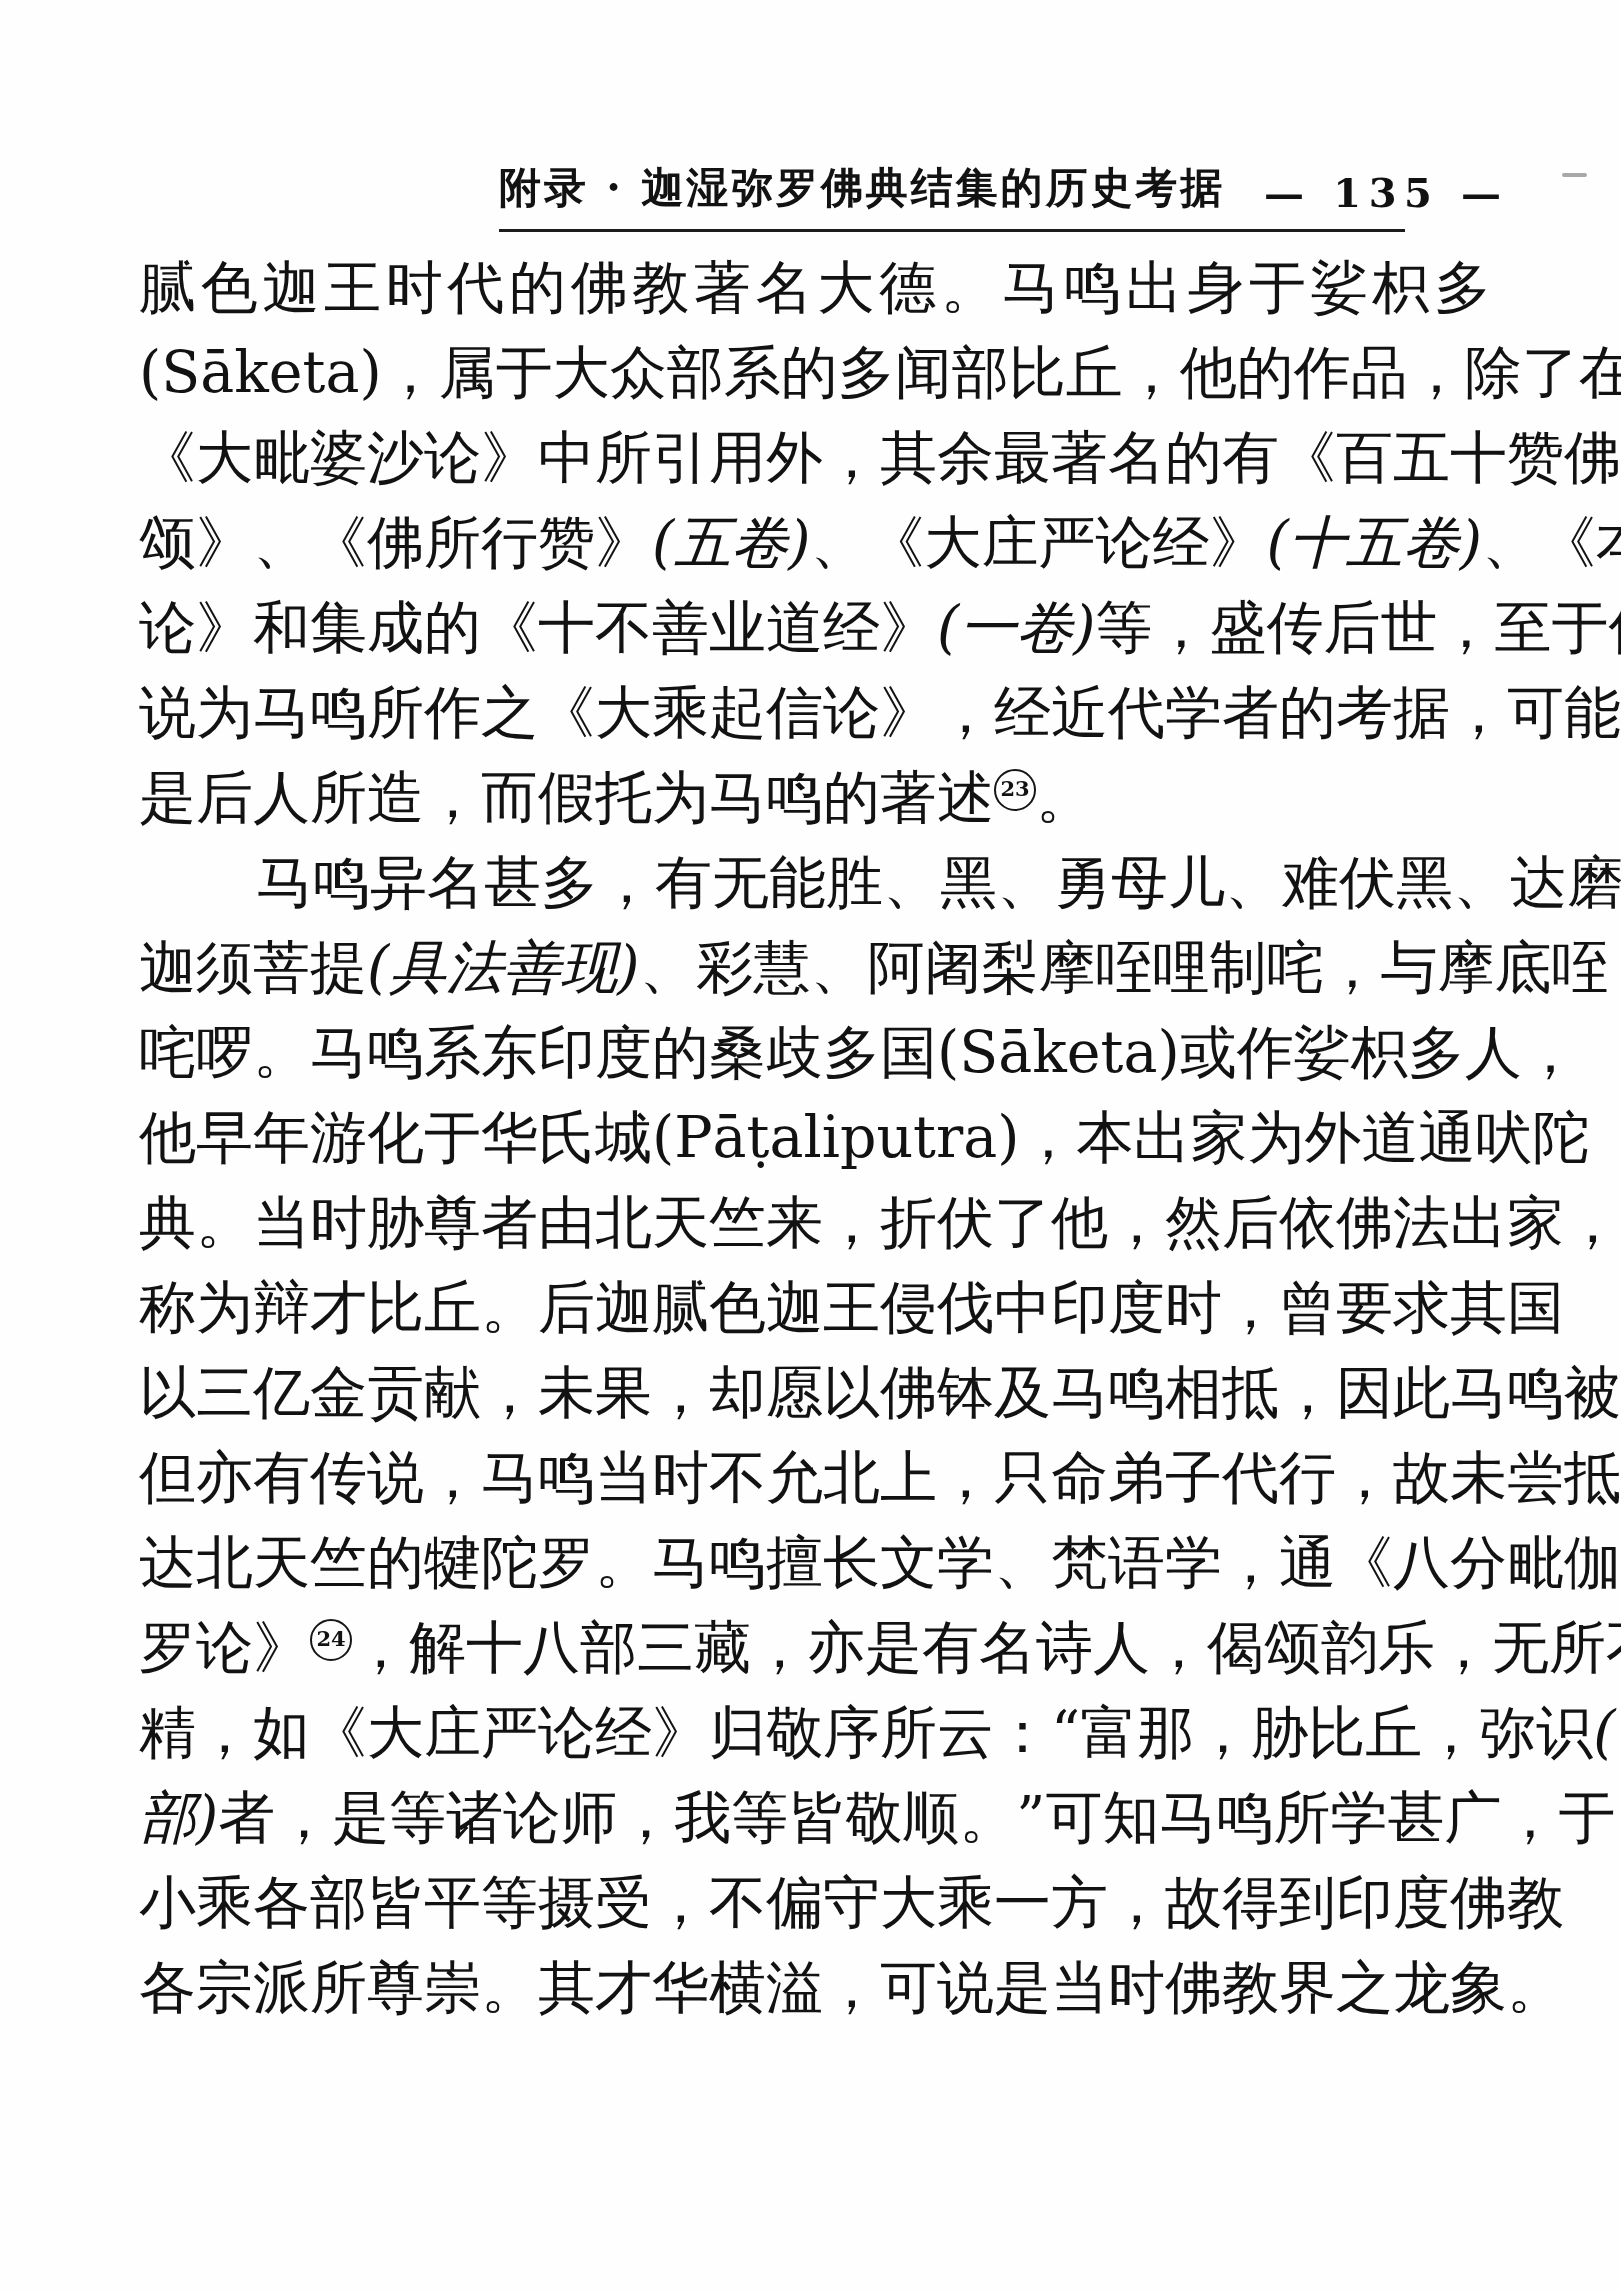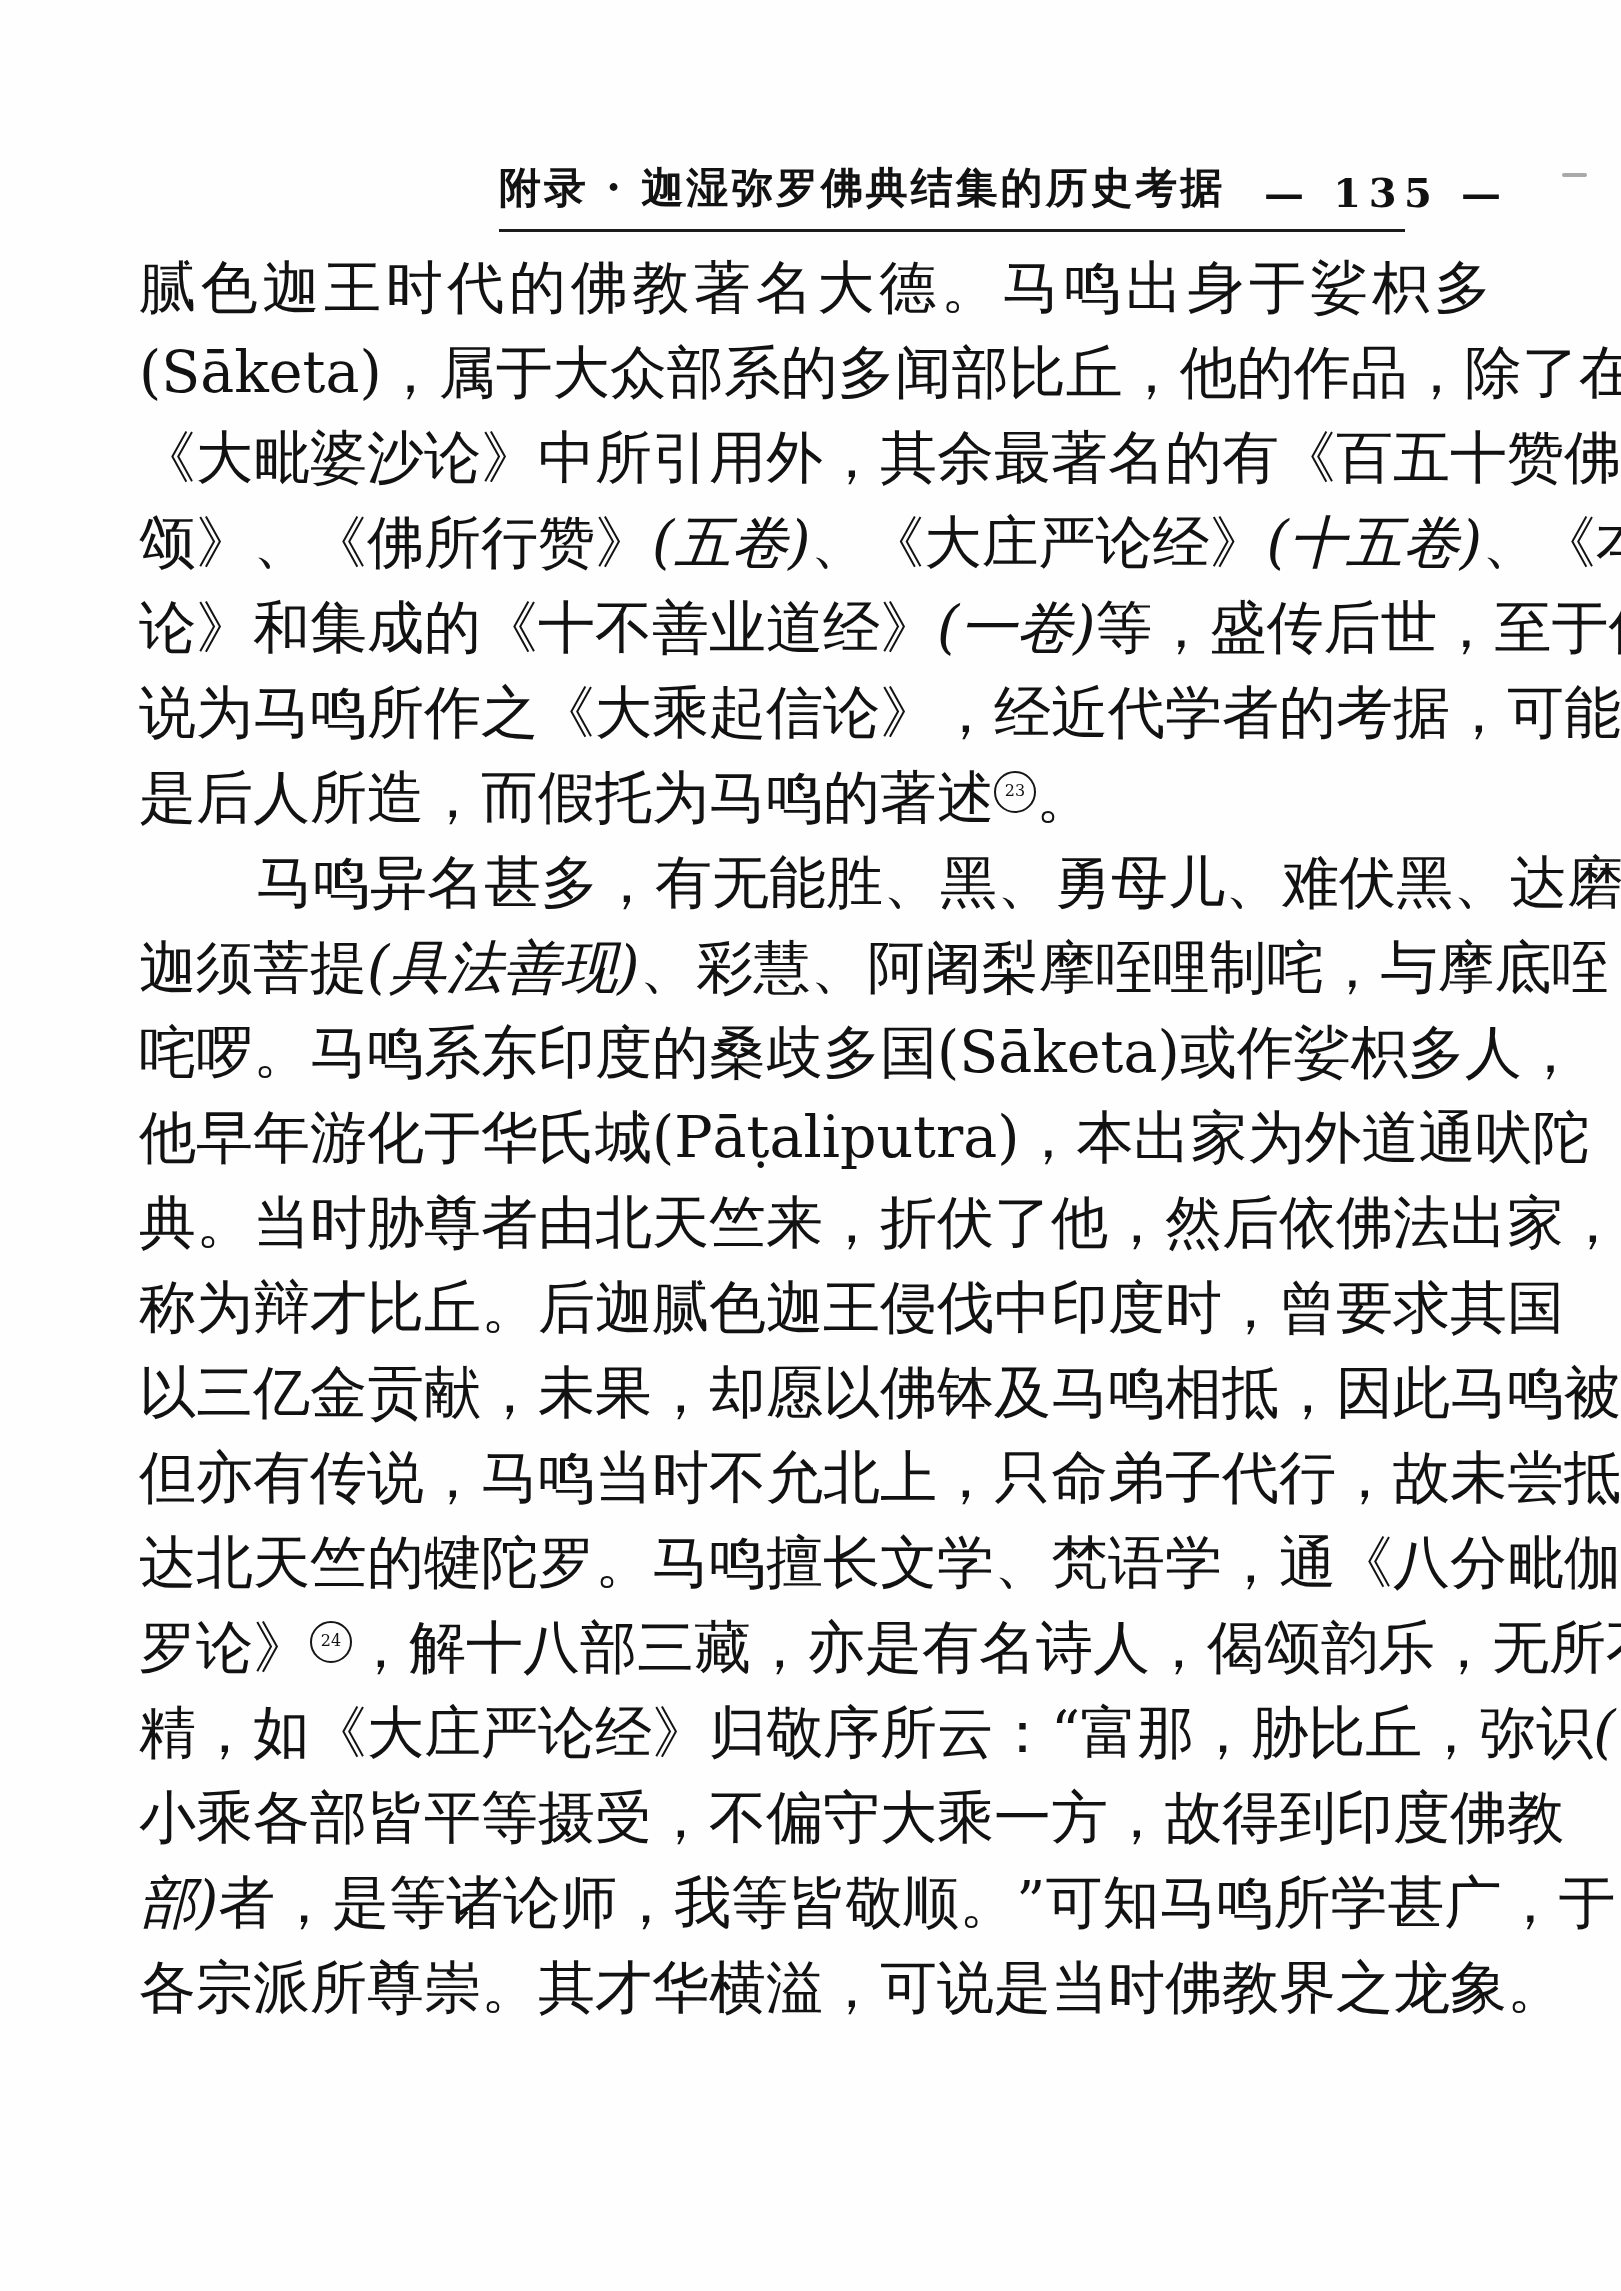--- a/index.html
+++ b/index.html
@@ -71,22 +71,22 @@
   .k {
     font-style: italic;
   }
   .c {
     display: inline-block;
     box-sizing: border-box;
     width: 42px;
     height: 42px;
     border: 2.9px solid #161616;
     border-radius: 50%;
-    font-size: 16px;
-    font-weight: normal;
+    font-size: 21px;
+    font-weight: bold;
     line-height: 36px;
     text-align: center;
     text-align-last: center;
     letter-spacing: 0;
     vertical-align: 21px;
     text-indent: 0;
   }
 </style>
 </head>
 <body>
@@ -112,19 +112,19 @@
       <div class="line"><span>迦须菩提</span><span class="k">(具法善现)</span><span>、彩慧、阿阇梨摩咥哩制咤，与摩底咥</span></div>
       <div class="line"><span>咤啰。马鸣系东印度的桑歧多国(Sāketa)或作娑枳多人，</span></div>
       <div class="line"><span>他早年游化于华氏城(Pāṭaliputra)，本出家为外道通吠陀</span></div>
       <div class="line"><span>典。当时胁尊者由北天竺来，折伏了他，然后依佛法出家，</span></div>
       <div class="line"><span>称为辩才比丘。后迦腻色迦王侵伐中印度时，曾要求其国</span></div>
       <div class="line"><span>以三亿金贡献，未果，却愿以佛钵及马鸣相抵，因此马鸣被</span></div>
       <div class="line"><span>但亦有传说，马鸣当时不允北上，只命弟子代行，故未尝抵</span></div>
       <div class="line"><span>达北天竺的犍陀罗。马鸣擅长文学、梵语学，通《八分毗伽</span></div>
       <div class="line"><span>罗论》</span><span class="c">24</span><span>，解十八部三藏，亦是有名诗人，偈颂韵乐，无所不</span></div>
       <div class="line"><span>精，如《大庄严论经》归敬序所云：“富那，胁比丘，弥识</span><span class="k">(化</span></div>
+      <div class="line"><span class="k">部)</span><span>者，是等诸论师，我等皆敬顺。”可知马鸣所学甚广，于</span></div>
       <div class="line"><span>小乘各部皆平等摄受，不偏守大乘一方，故得到印度佛教</span></div>
-      <div class="line"><span class="k">部)</span><span>者，是等诸论师，我等皆敬顺。”可知马鸣所学甚广，于</span></div>
       <div class="line nj"><span>各宗派所尊崇。其才华横溢，可说是当时佛教界之龙象。</span></div>
     </div>
 
 </div>
 
 
 </body></html>

